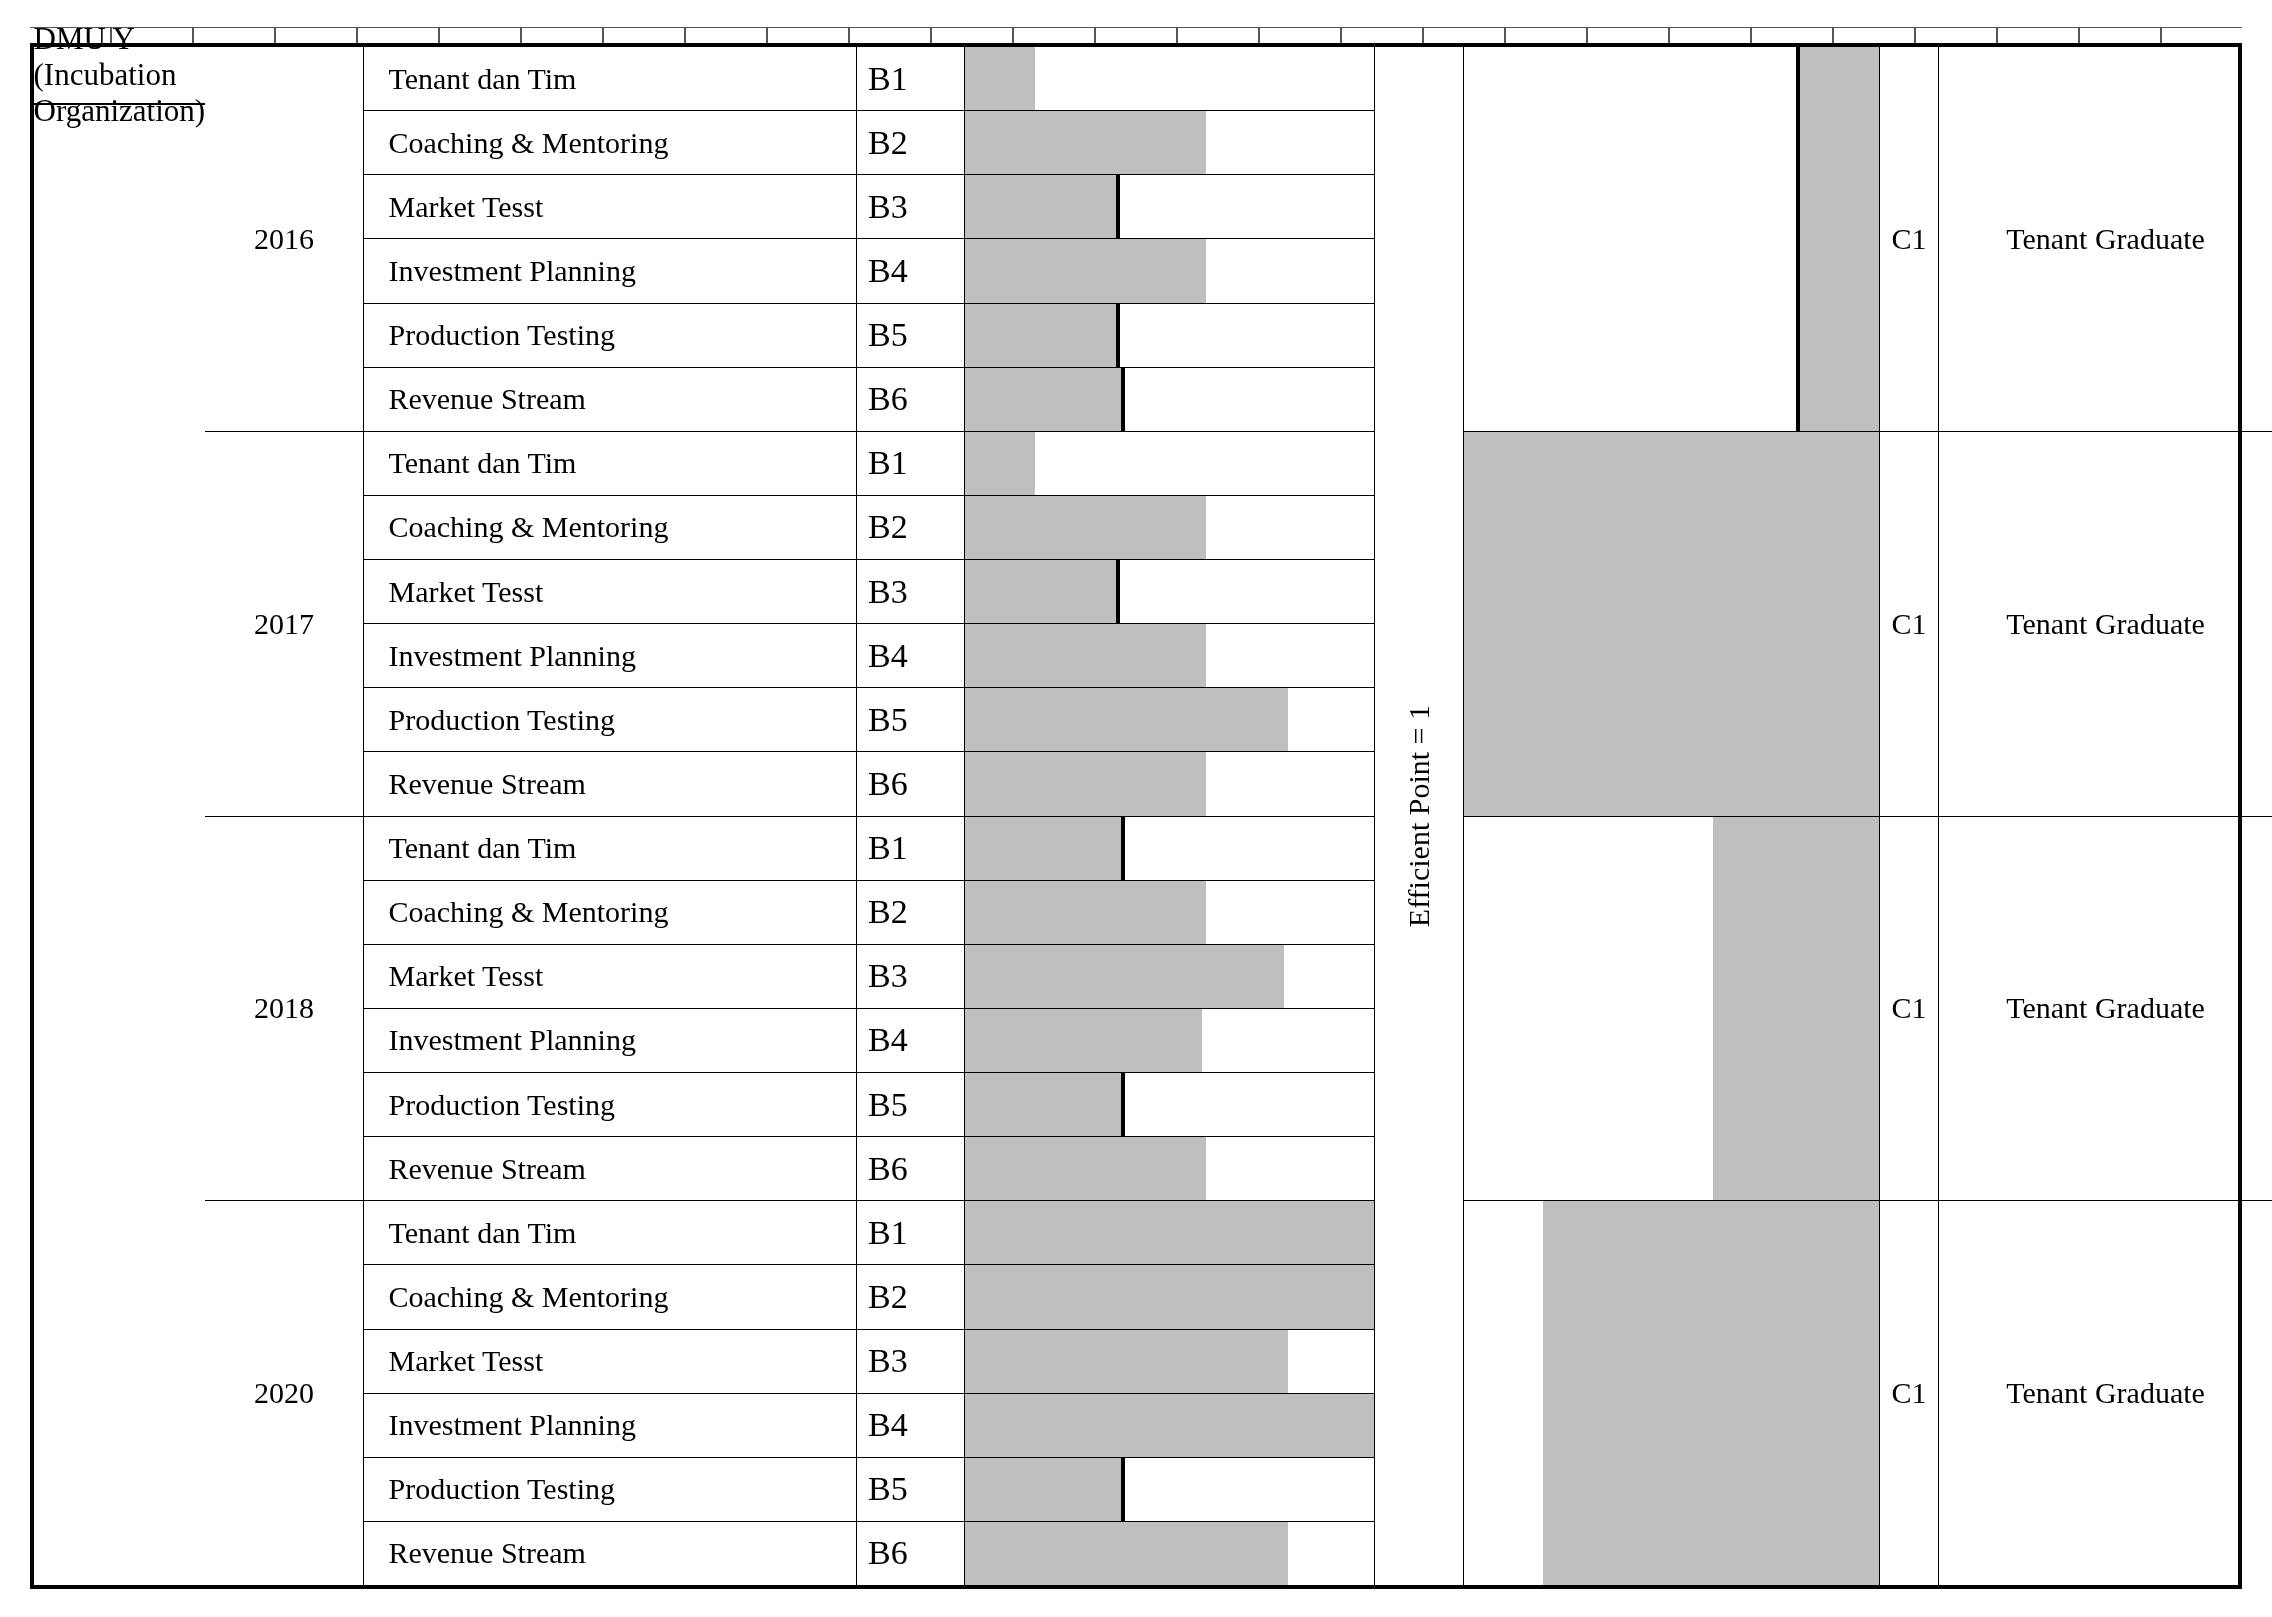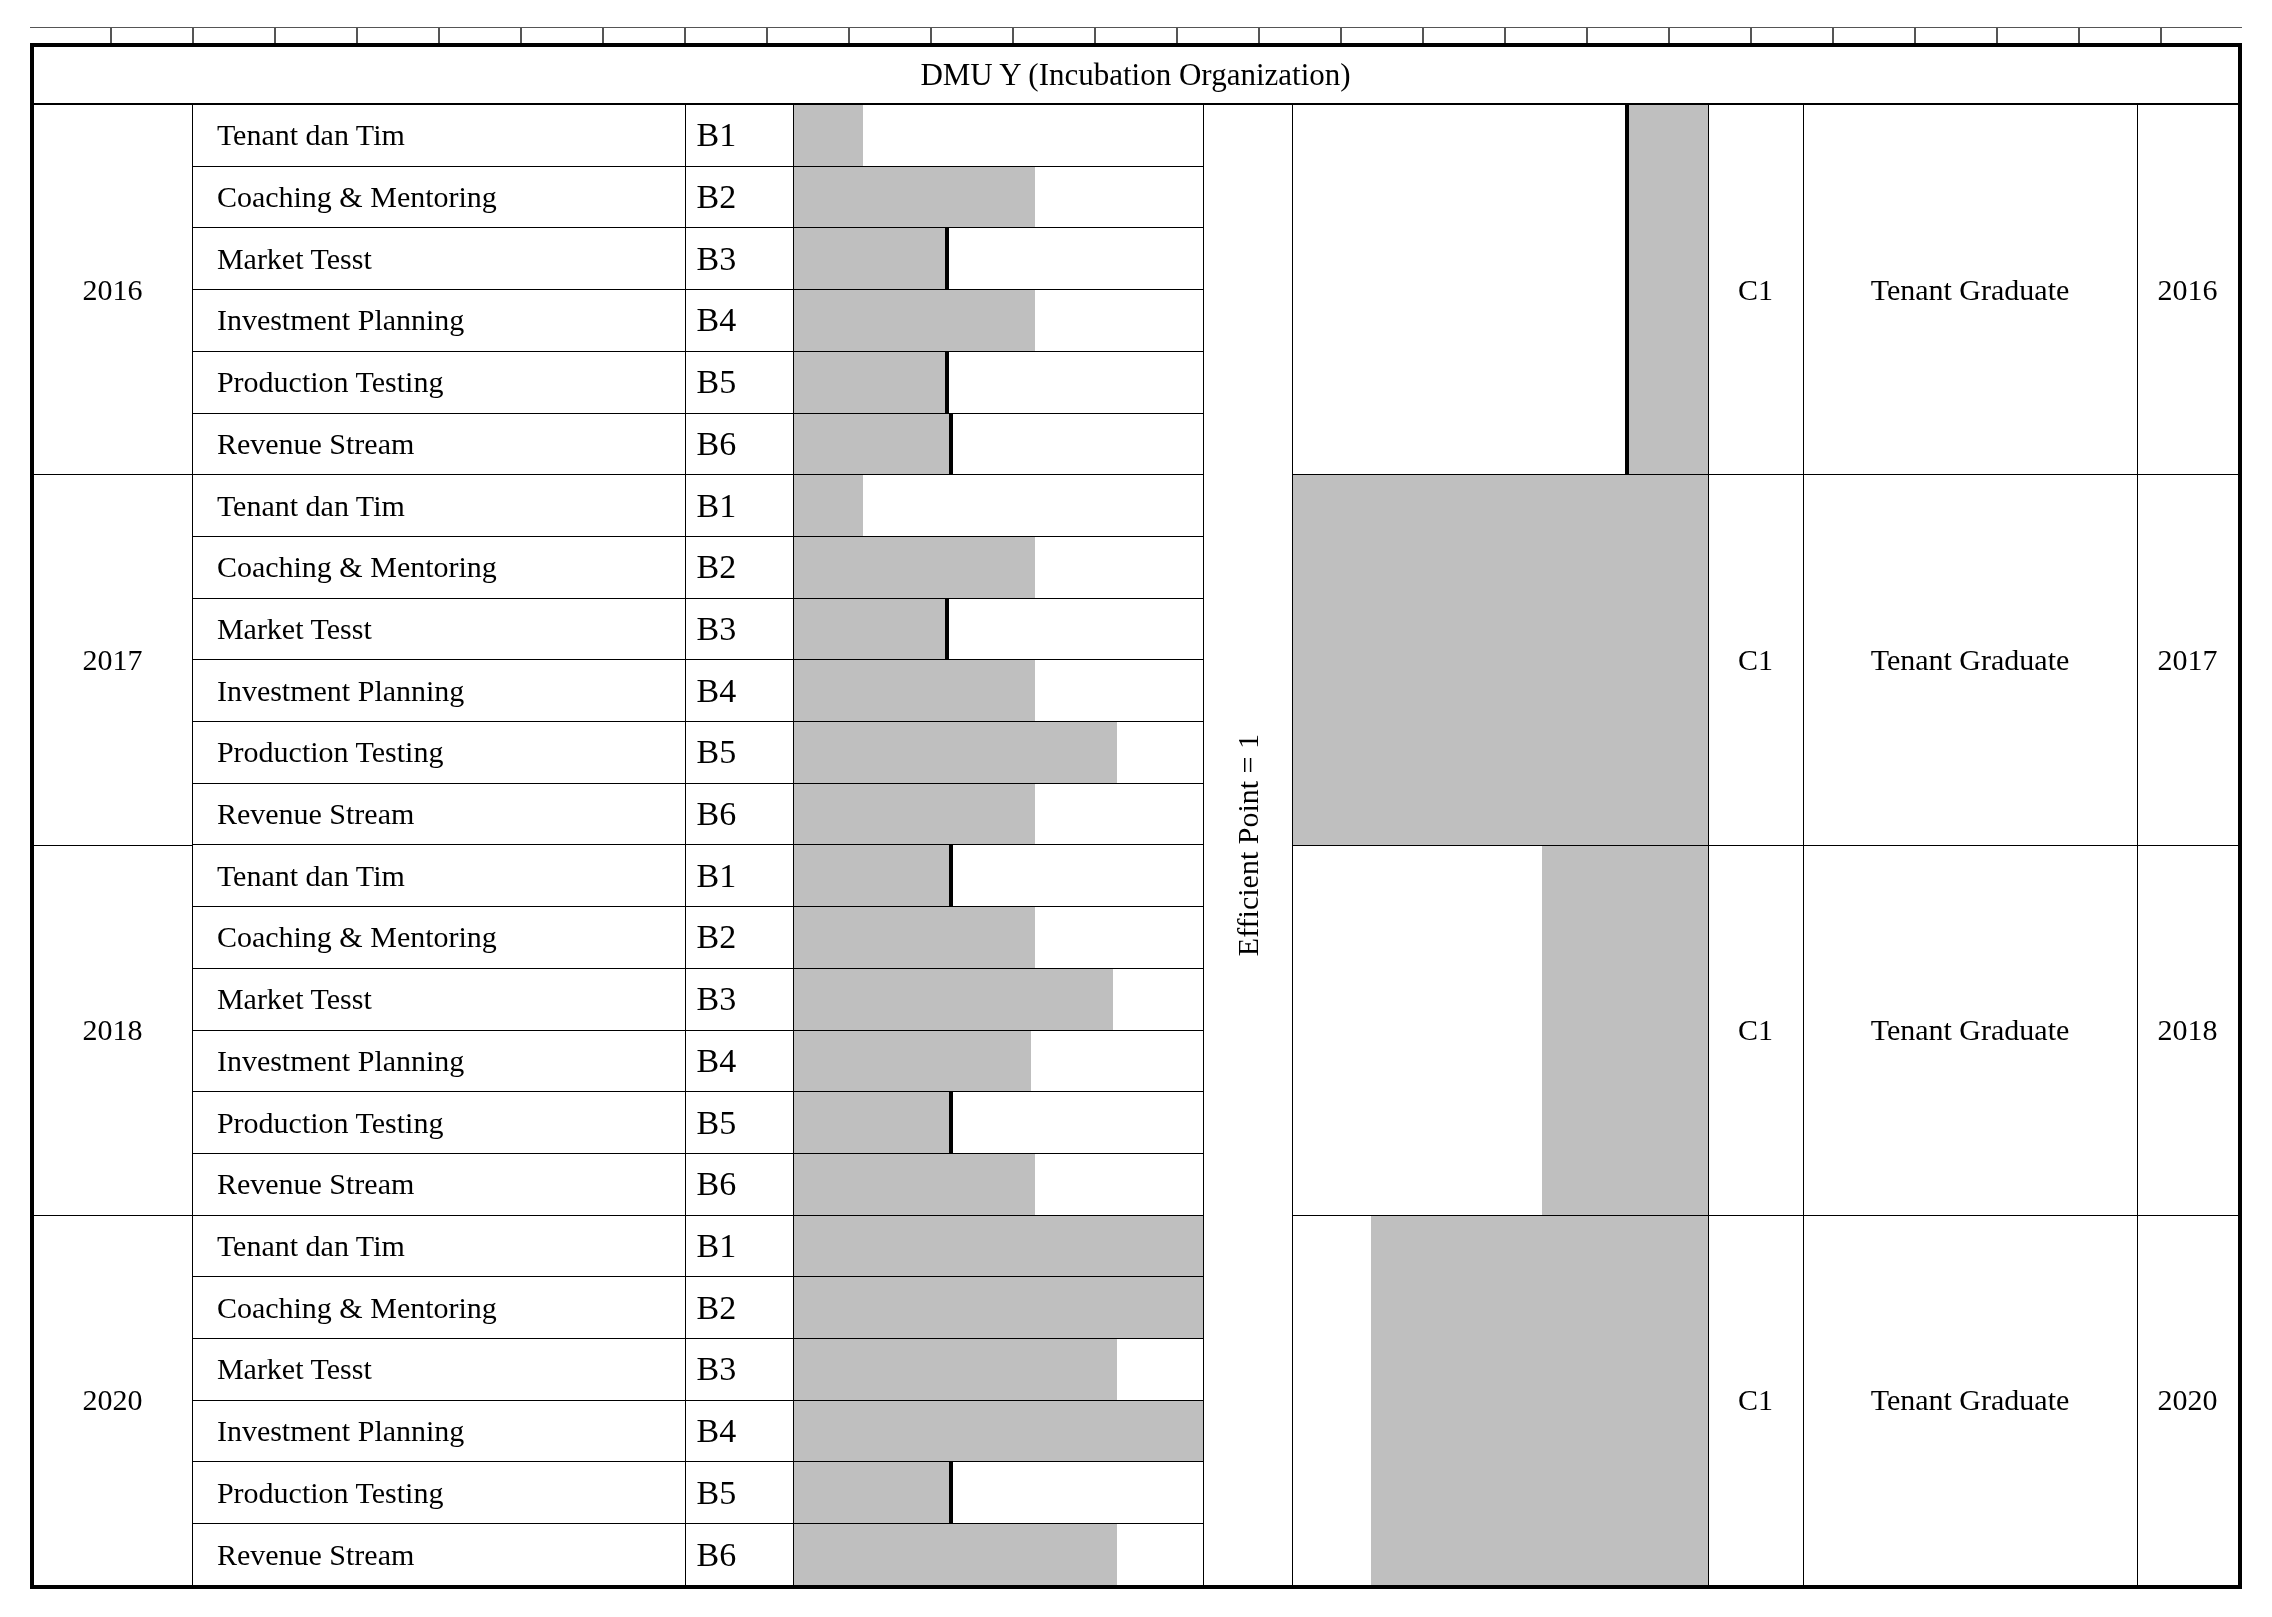--- a/index.html
+++ b/index.html
@@ -15,36 +15,36 @@
   
   .ticks {
     position: absolute; left: 29.5px; top: 27.4px; width: 2212px; height: 16px;
     border-top: 1.4px solid #555;
     background-image: repeating-linear-gradient(90deg, transparent 0 80px, #555 80px 82px);
   }
 
   .tbl {
     position: absolute; left: 29.5px; top: 43px; width: 2212px; height: 1546px;
     border: 4.1px solid #000; background: #fff;
-    display: flex; flex-direction: column;
+    display: flex; flex-direction: row;
   }
   .title-row {
     height: 58px; flex: 0 0 58px;
     border-bottom: 2.1px solid #000;
     display: flex; align-items: center; justify-content: center;
     font-size: 31px;
   }
   .tbl-body { flex: 1; display: flex; min-height: 0; }
 
   .col { display: flex; flex-direction: column; border-right: 1.4px solid #000; min-width: 0; }
   .col-year { width: 159px; }
   .col-main { width: 1011px; }
   .col-eff  { width: 89px; display: flex; align-items: center; justify-content: center; }
   .col-out  { width: 416px; }
-  .col-c1   { width: 95px; }
+  .col-c1   { width: 59px; }
   .col-grad { width: 334px; }
   .col-yr2  { flex: 1; border-right: none; }
 
   .year-cell {
     flex: 1; border-bottom: 1.4px solid #000;
     display: flex; align-items: center; justify-content: center;
     font-size: 30px;
   }
   .col-year .year-cell:last-child { border-bottom: none; }
 

